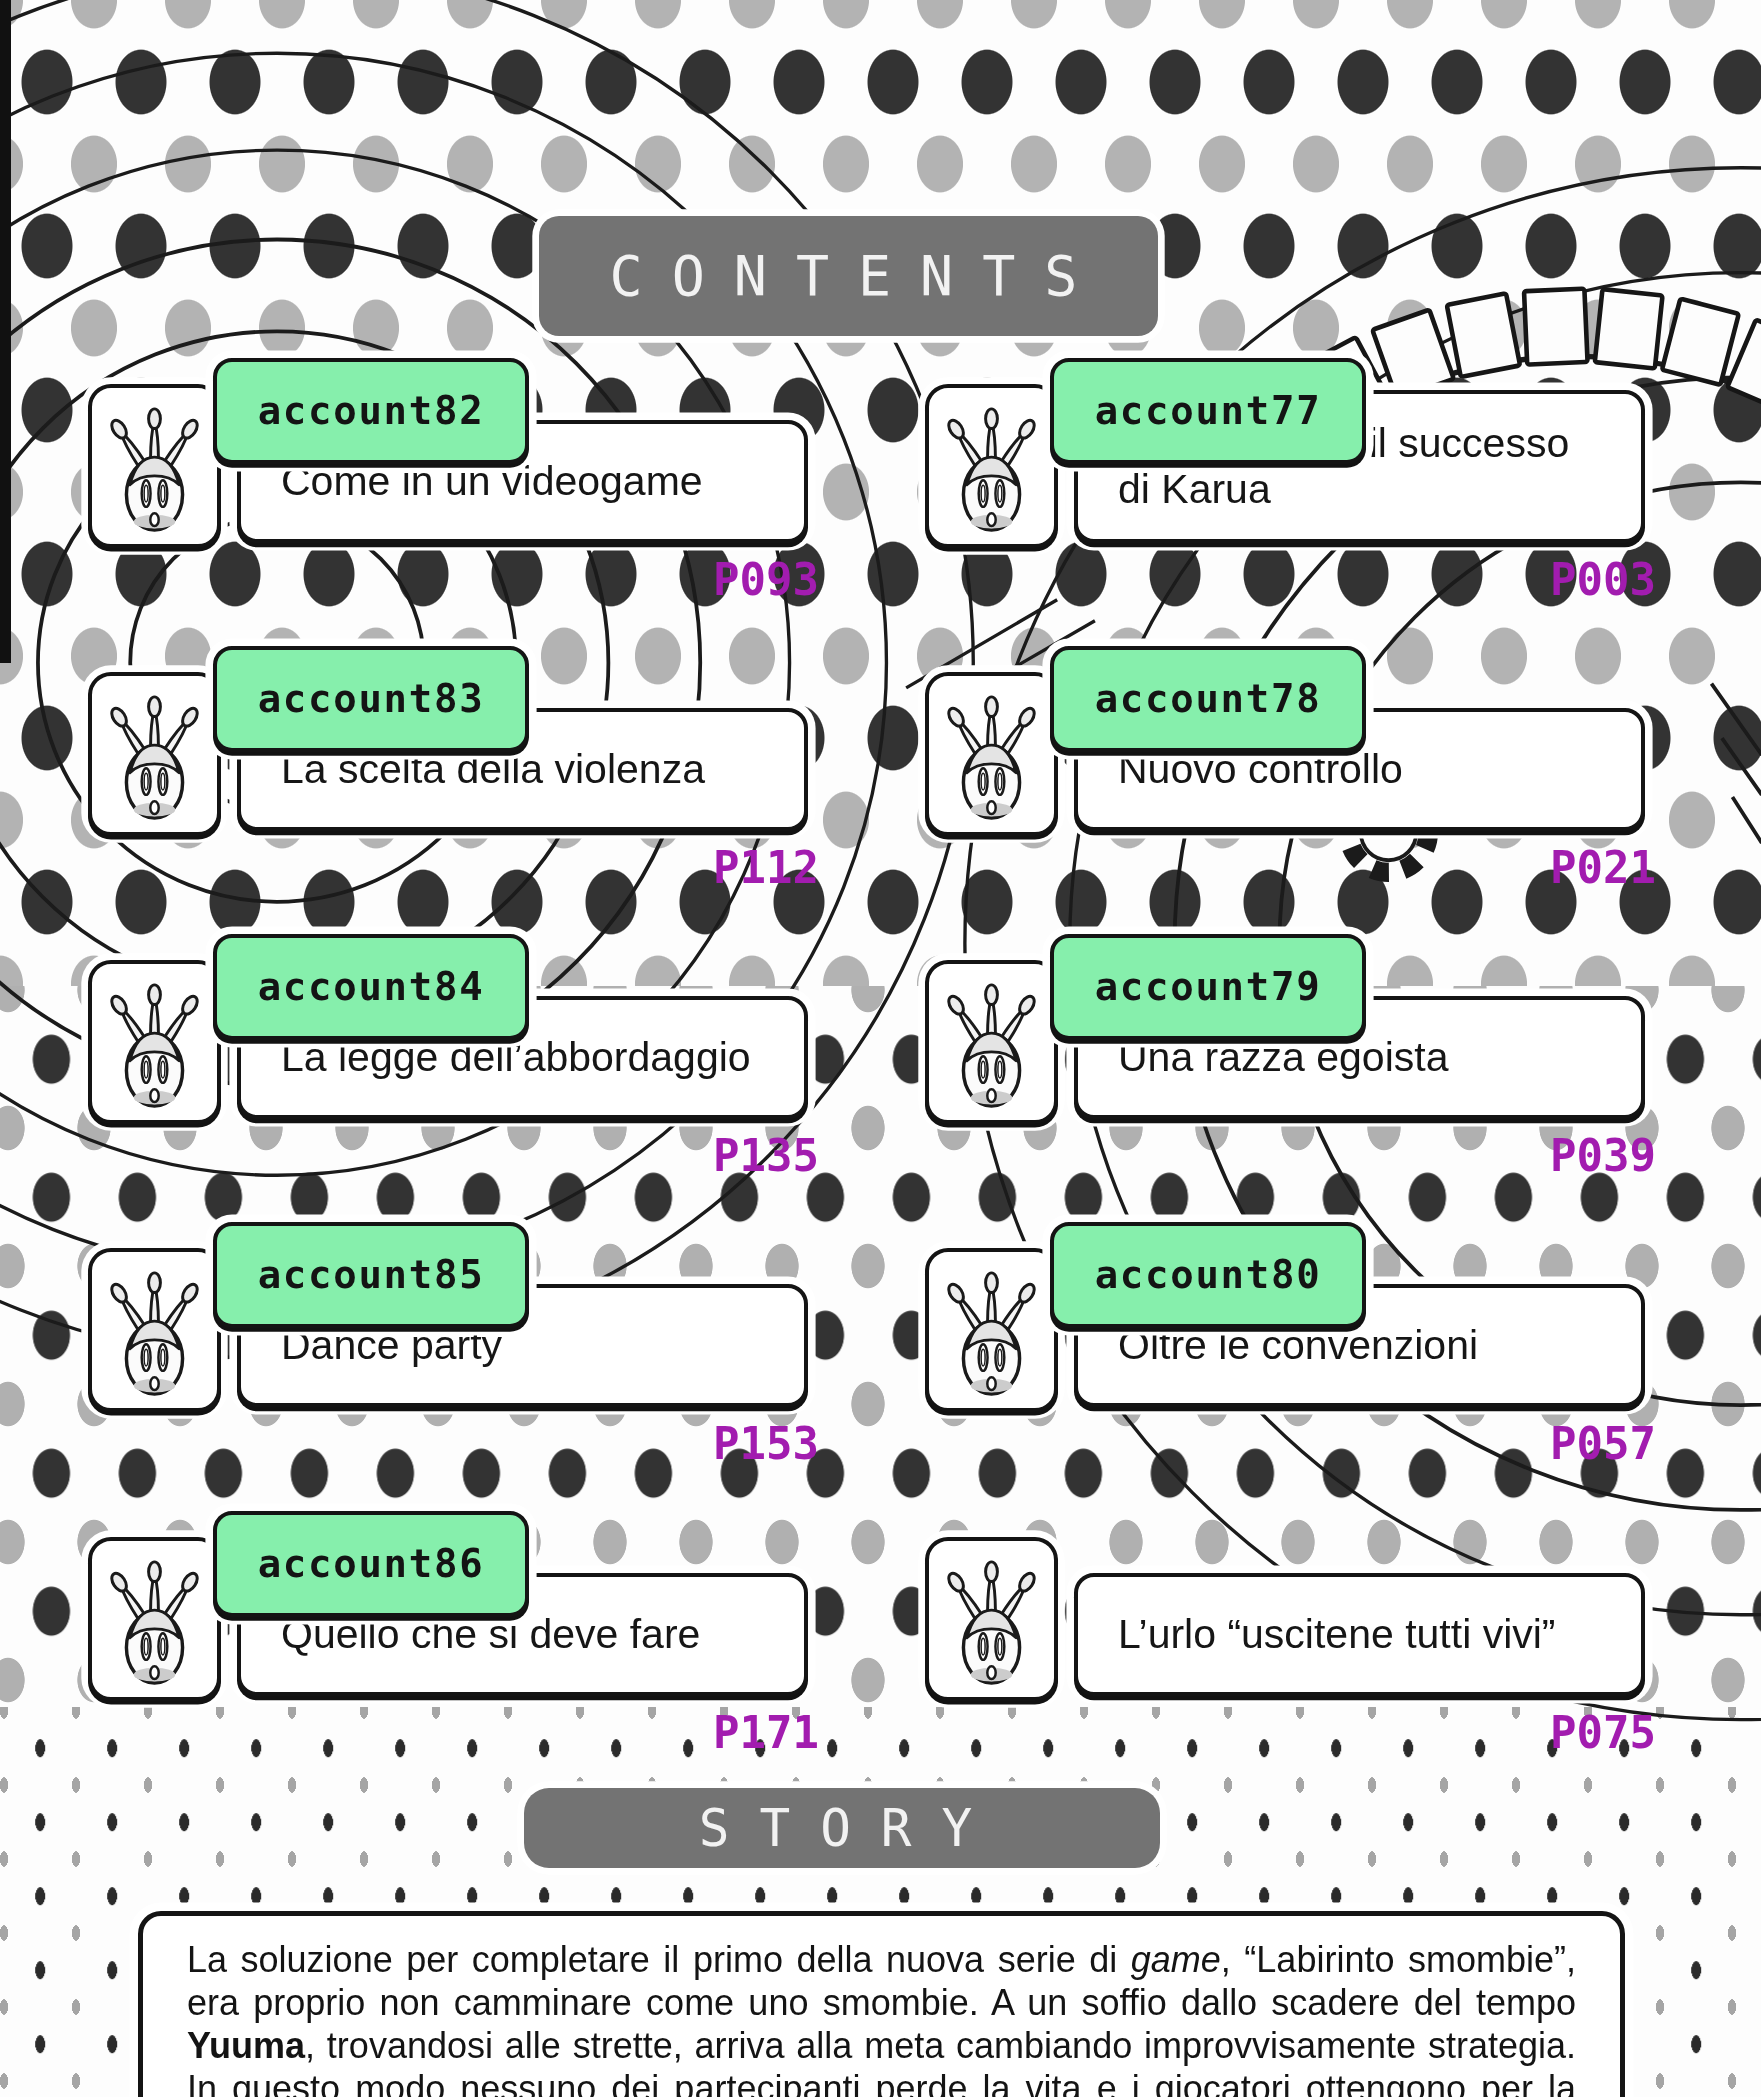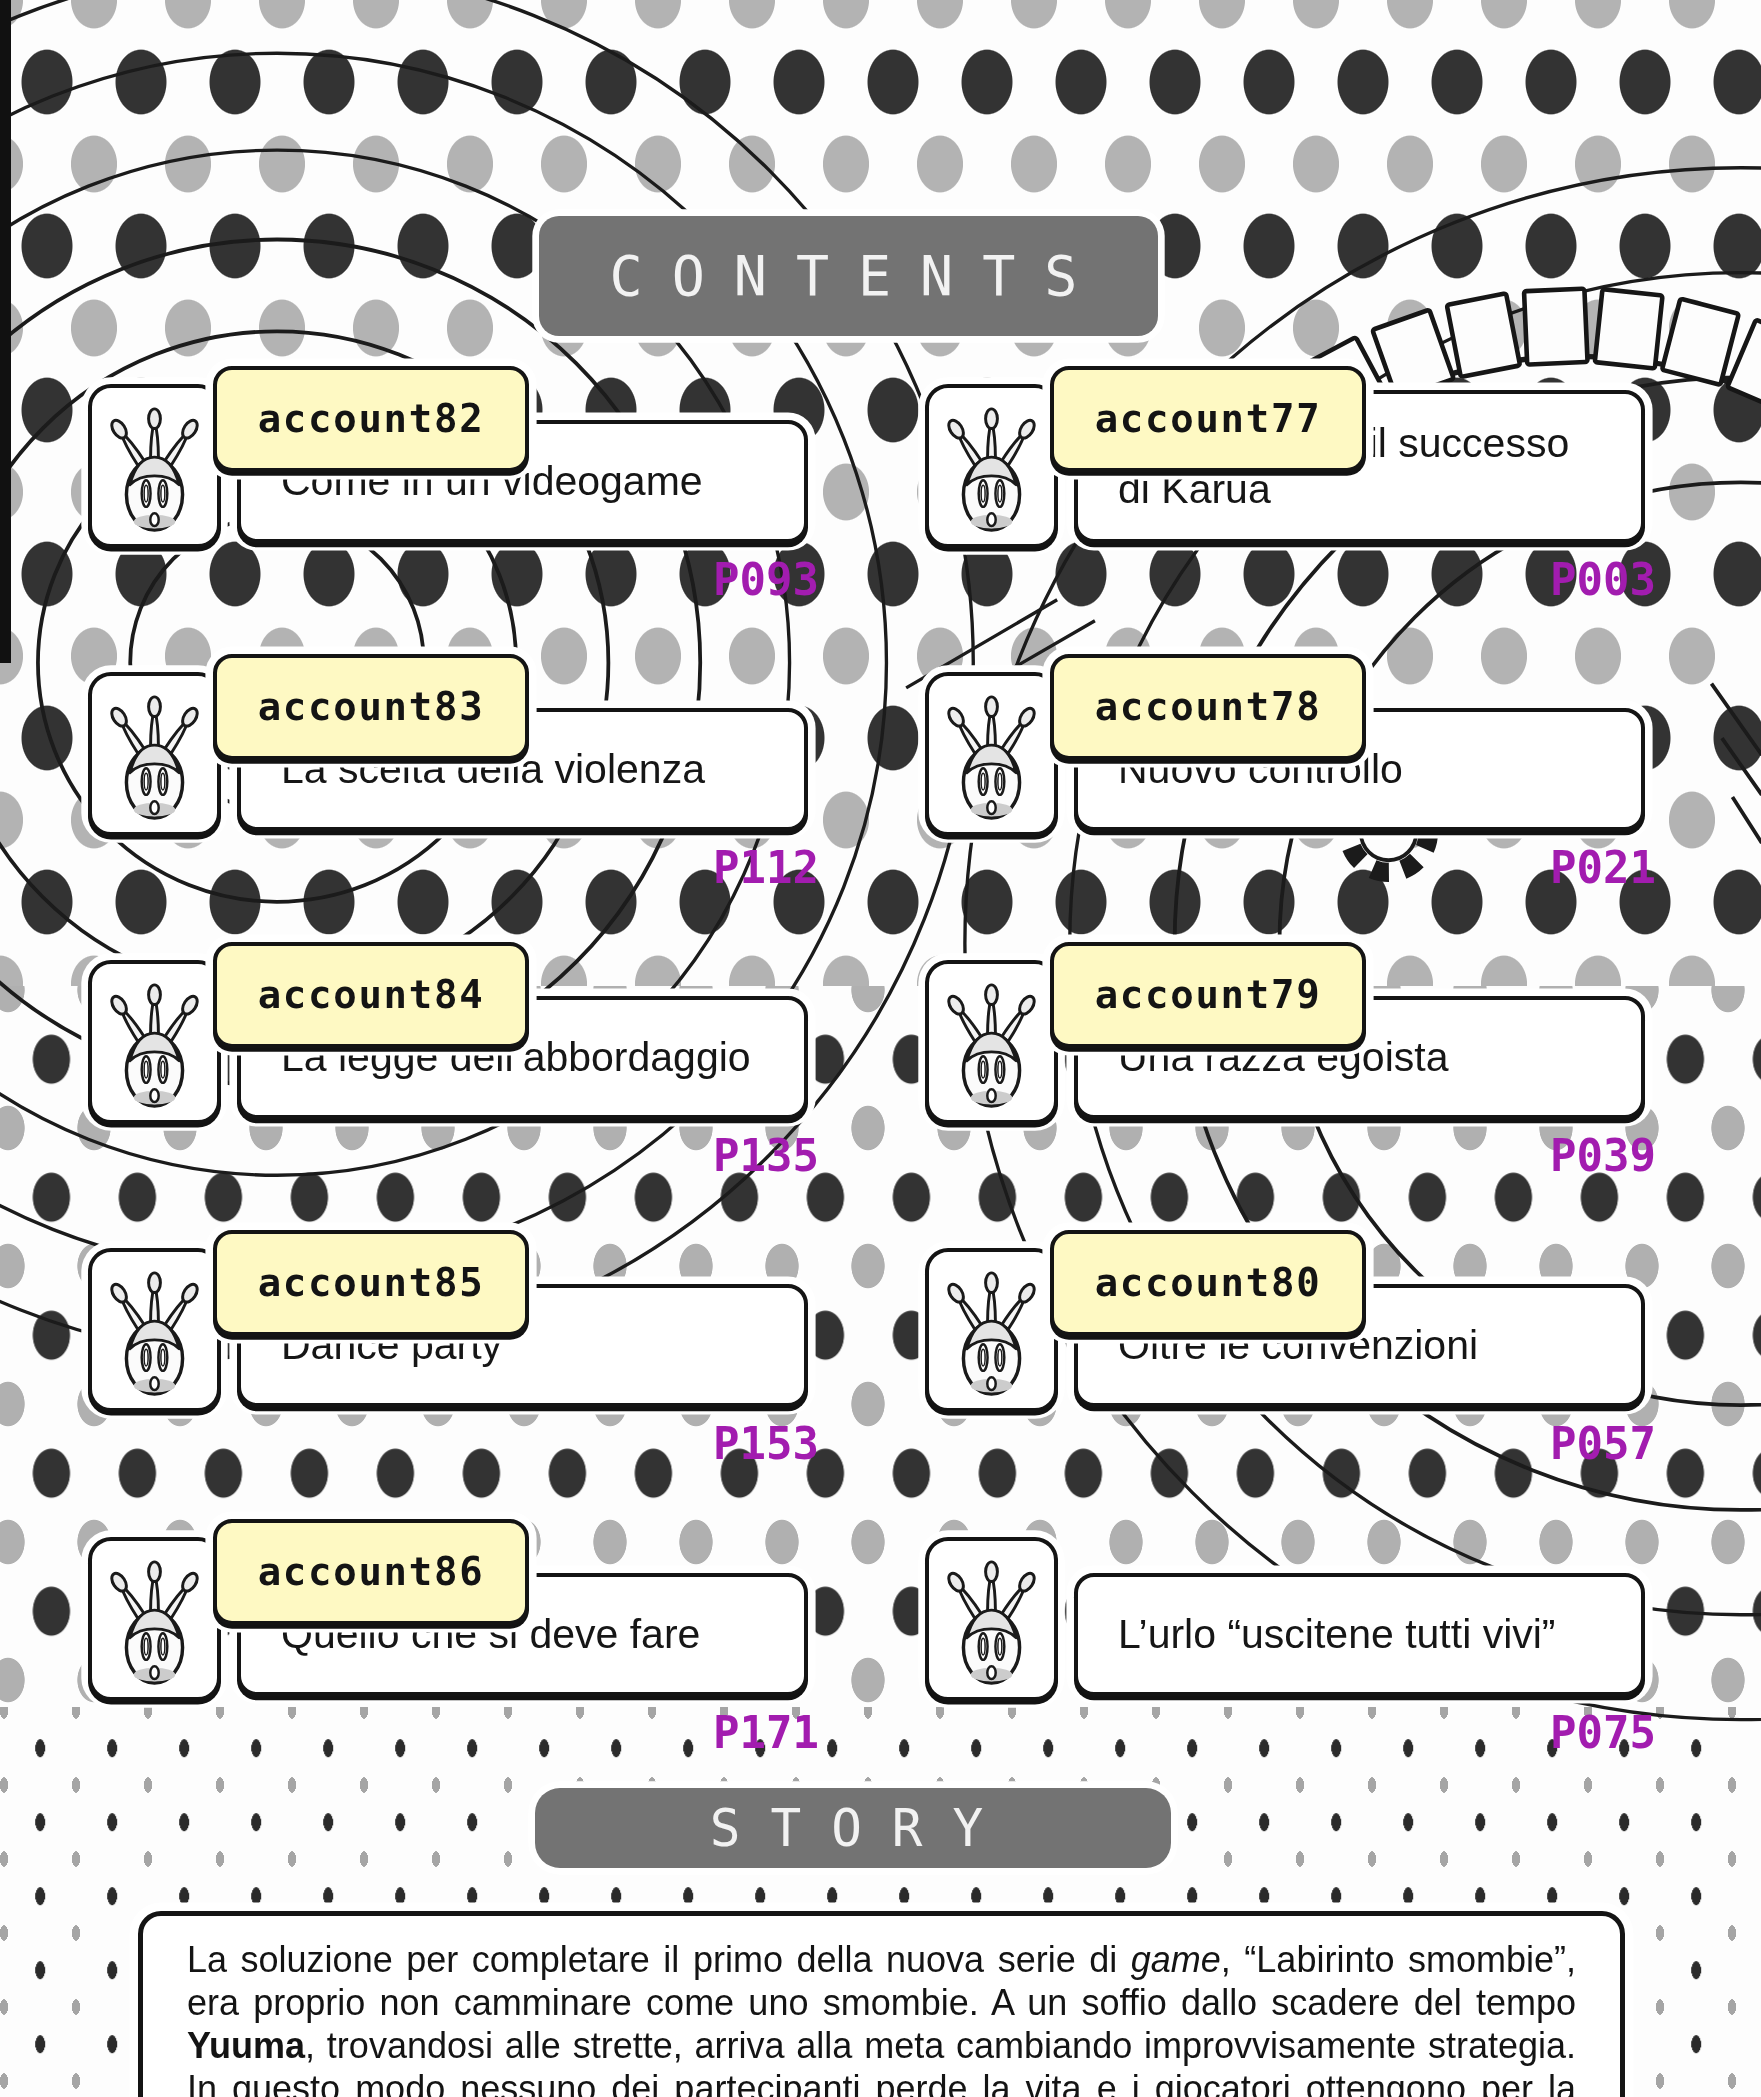--- a/index.html
+++ b/index.html
@@ -33,45 +33,45 @@
   .edge-left{position:absolute;left:0;top:0;width:11px;height:663px;background:#111;}
   
   .header-box{
     position:absolute;background:#737373;color:#f2f2f2;
     display:flex;align-items:center;justify-content:center;
     font-family:"DejaVu Sans Mono",monospace;
     box-shadow:0 0 0 6.7px #ffffff;
   }
   .contents-box{left:539px;top:216px;width:600px;height:120px;border-radius:20px;
     font-size:55px;letter-spacing:29px;padding-left:19px;}
-  .story-box{left:535px;top:1788px;width:619px;height:80px;border-radius:25px;
+  .story-box{left:524px;top:1788px;width:619px;height:80px;border-radius:25px;
     font-size:51px;letter-spacing:30px;padding-left:17px;}
   
   .entry{position:absolute;width:814px;height:288px;}
   .title-box{
     position:absolute;left:212px;bottom:106px;width:571px;height:123px;
     background:#ffffff;border:4.6px solid #141414;border-radius:20px;
     box-shadow:0 4.2px 0 #121212,0 0 0 7.6px #ffffff;
     display:flex;align-items:center;z-index:1;box-sizing:border-box;
   }
   .two-line .title-box{height:153px;}
   .title{padding-left:40px;font-size:41px;line-height:1.12;white-space:pre-line;color:#161616;}
   .mascot-box{
     position:absolute;left:63px;top:23px;width:133px;height:164px;
     background:#ffffff;border:4.6px solid #141414;border-radius:23px;
     box-shadow:0 3.4px 0 #121212,0 0 0 6.7px #ffffff;
     display:flex;align-items:center;justify-content:center;z-index:2;box-sizing:border-box;
   }
   .mascot{width:99px;height:133px;}
   .badge{
     position:absolute;left:188px;top:-3.4px;width:316px;height:106px;
-    background:#fef9c3;border:4.2px solid #141414;border-radius:19px;
+    background:#86efac;border:4.2px solid #141414;border-radius:19px;
     box-shadow:0 3.8px 0 #121212,0 0 0 7.6px #ffffff;
     display:flex;align-items:center;justify-content:center;z-index:3;box-sizing:border-box;
-    font-family:"DejaVu Sans Mono",monospace;font-size:39px;font-weight:bold;letter-spacing:1.7px;color:#141414;margin-top:8px;
+    font-family:"DejaVu Sans Mono",monospace;font-size:39px;font-weight:bold;letter-spacing:1.7px;color:#141414;
   }
   .pageno{
     position:absolute;right:20px;top:193px;z-index:2;
     font-family:"DejaVu Sans Mono",monospace;font-weight:bold;font-size:44px;color:#a21caf;
   }
   
   .story-panel{
     position:absolute;left:138px;top:1911px;width:1487px;height:617px;
     background:#ffffff;border:5.5px solid #141414;border-radius:23px;
     box-shadow:0 5px 0 #131313,0 0 0 8.4px #ffffff;

